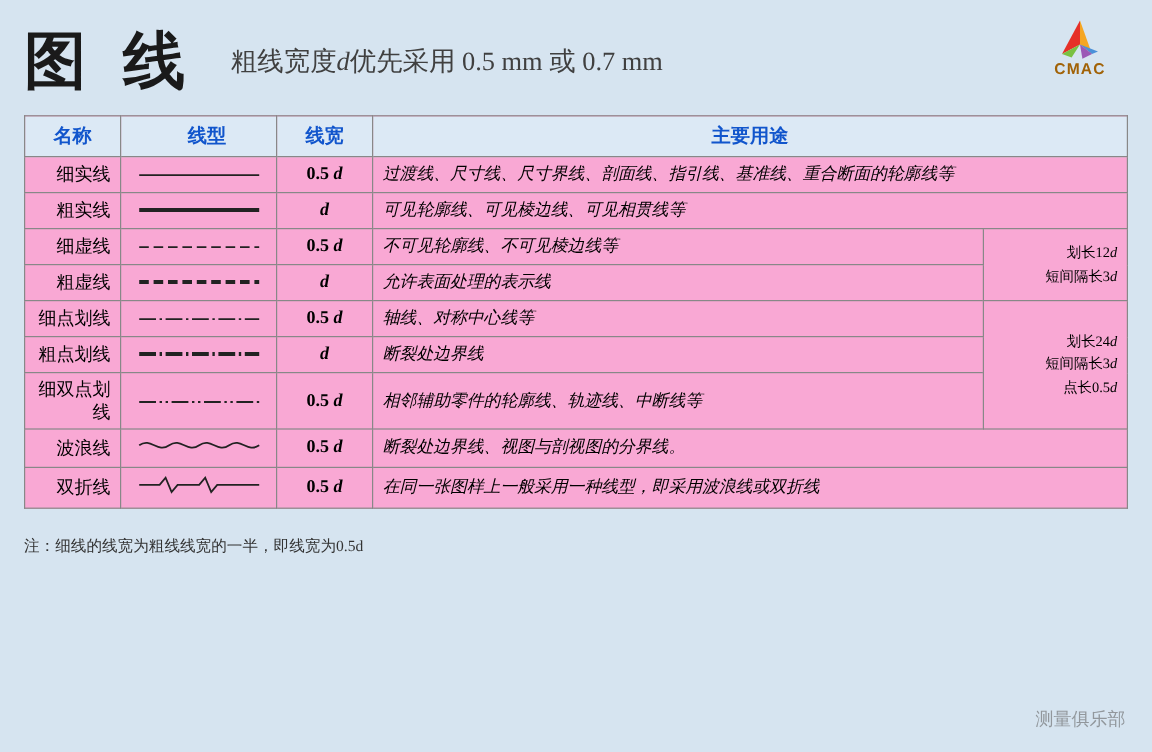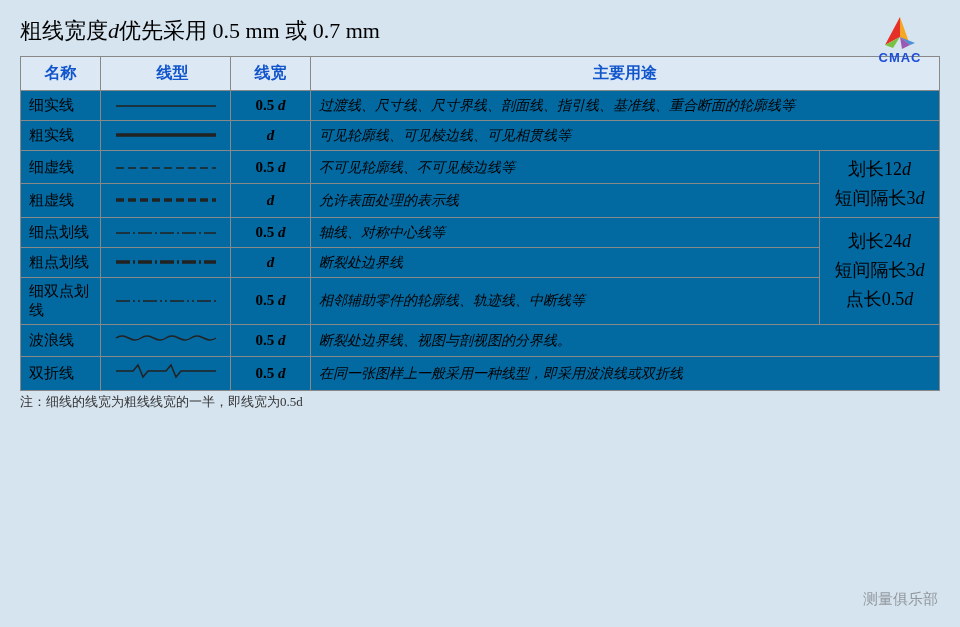--- a/index.html
+++ b/index.html
@@ -26,21 +26,21 @@
     .title {
       font-size: 52px;
       font-weight: bold;
       color: #1a1a1a;
       letter-spacing: 8px;
       margin-right: 30px;
       font-family: "SimHei", "STHeiti", sans-serif;
     }
     .subtitle {
       font-size: 22px;
-      color: #000000;
+      color: #404040;
       font-family: "SimSun", serif;
     }
     .subtitle em {
       font-style: italic;
       font-family: "Times New Roman", serif;
     }
     .logo {
       position: absolute;
       top: 10px;
       right: 20px;
@@ -51,48 +51,48 @@
       align-items: center;
       justify-content: center;
     }
     .logo-icon {
       width: 50px;
       height: 35px;
     }
     .logo-text {
       font-size: 13px;
       font-weight: bold;
-      color: #1d4ed8;
+      color: #a16207;
       letter-spacing: 1px;
       font-family: Arial, sans-serif;
     }
     table {
       width: 100%;
       border-collapse: collapse;
-      background: #0369a1;
+      background: #f9a8d4;
       font-size: 14px;
     }
     th, td {
       border: 1px solid #888;
       padding: 4px 8px;
       text-align: center;
       vertical-align: middle;
     }
     thead th {
       background: #dce9f5;
       color: #1155cc;
       font-weight: bold;
       font-size: 16px;
       padding: 6px 8px;
     }
     td.name-col {
       font-size: 15px;
       width: 80px;
       white-space: pre-wrap;
-      text-align: left;
+      text-align: right;
     }
     td.linetype-col {
       width: 130px;
       font-size: 18px;
       letter-spacing: 2px;
       text-align: center;
     }
     td.linewidth-col {
       width: 80px;
       font-size: 15px;
@@ -102,40 +102,40 @@
       font-style: italic;
       font-family: "Times New Roman", serif;
     }
     td.usage-col {
       text-align: left;
       font-size: 14px;
       line-height: 1.5;
       font-style: italic;
     }
     td.note-col {
-      text-align: center;
-      font-size: 18px;
+      text-align: right;
+      font-size: 12px;
       line-height: 1.6;
       width: 120px;
       vertical-align: middle;
     }
     td.note-col em {
       font-style: italic;
       font-family: "Times New Roman", serif;
     }
     .watermark {
       position: absolute;
       bottom: 18px;
       right: 22px;
       font-size: 15px;
       color: rgba(100,100,100,0.6);
       font-family: "SimSun", serif;
     }
     .bottom-text {
-      margin-top: 2px;
+      margin-top: 22px;
       font-size: 13px;
       color: #333;
       text-align: left;
     }
   </style>
 </head>
 <body>
 
 <div class="page">
 
@@ -145,20 +145,21 @@
       <polygon points="25,2 10,30 25,22" fill="#e63027"></polygon>
       <polygon points="25,2 25,22 35,30" fill="#f5a623"></polygon>
       <polygon points="35,30 25,22 40,28" fill="#4a90d9"></polygon>
       <polygon points="10,30 25,22 18,33" fill="#7ac142"></polygon>
       <polygon points="25,22 35,30 27,34" fill="#9b59b6"></polygon>
     </svg>
     <span class="logo-text">CMAC</span>
   </div>
 
   <div class="header">
+    <div class="title">图 线</div>
     <div class="subtitle">
       <span>粗线宽度</span><em>d</em><span>优先采用 0.5 mm 或 0.7 mm</span>
     </div>
   </div>
 
   <table>
     <thead>
       <tr>
         <th style="width:80px;">名称</th>
         <th style="width:130px;padding-left:22px;">线型</th>

